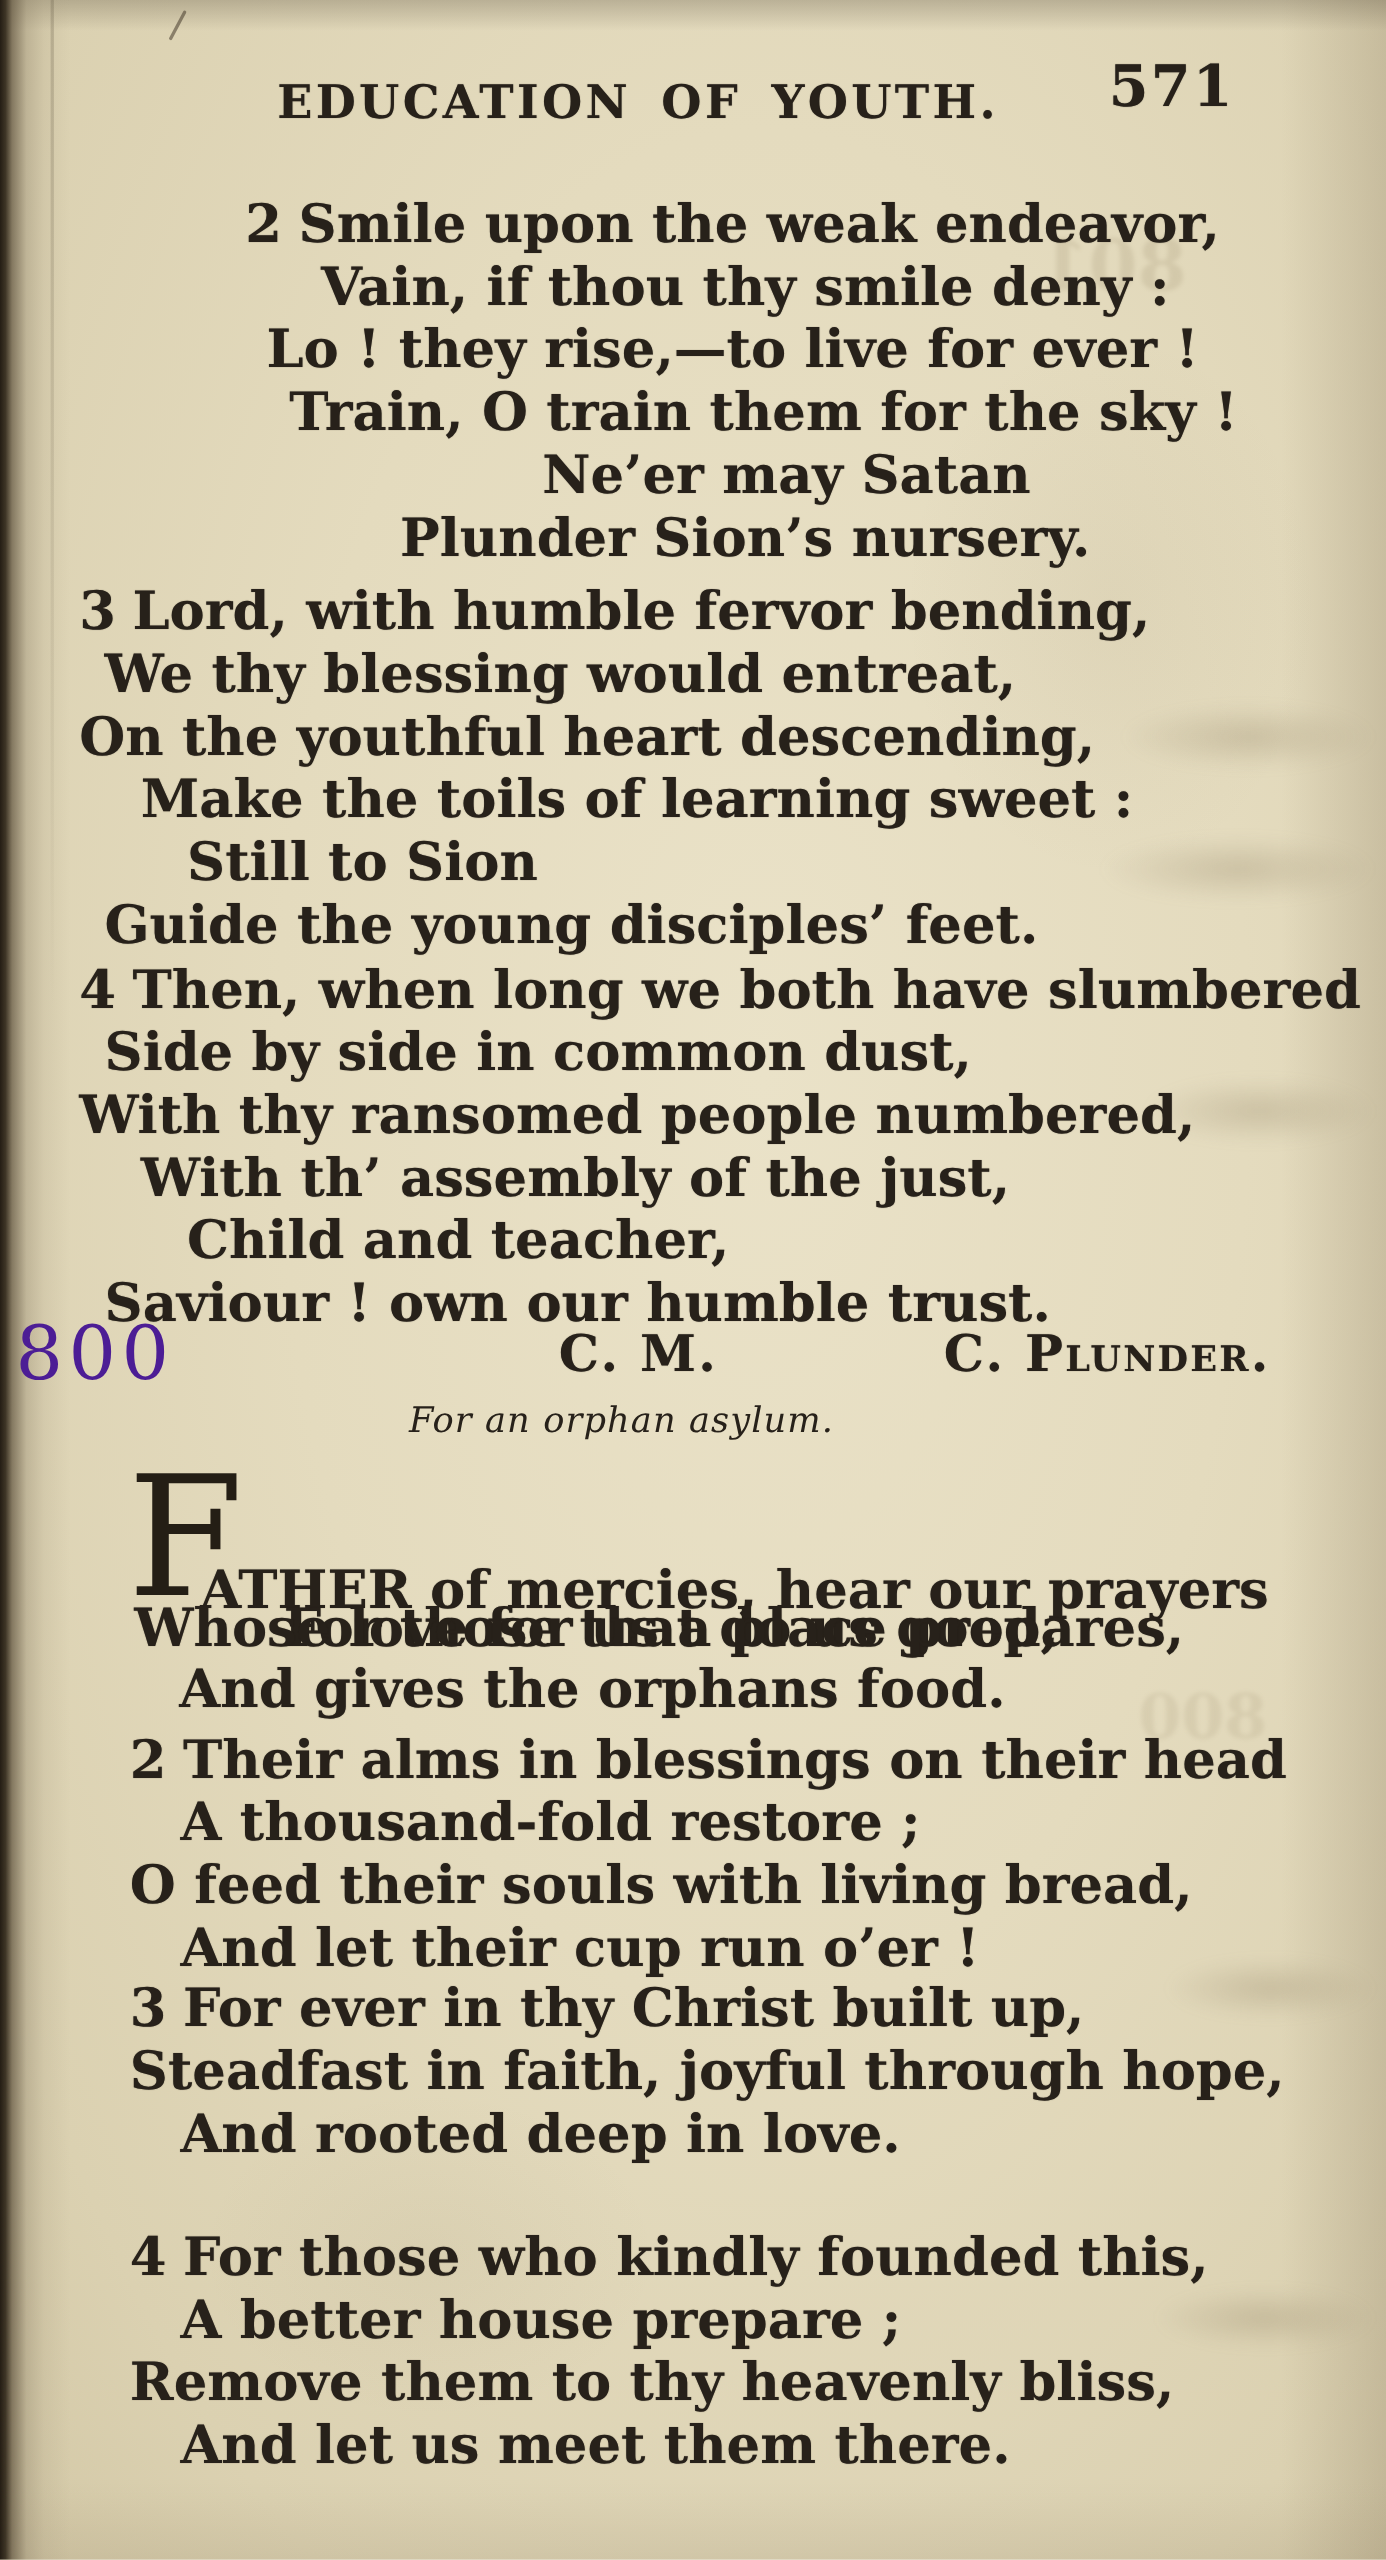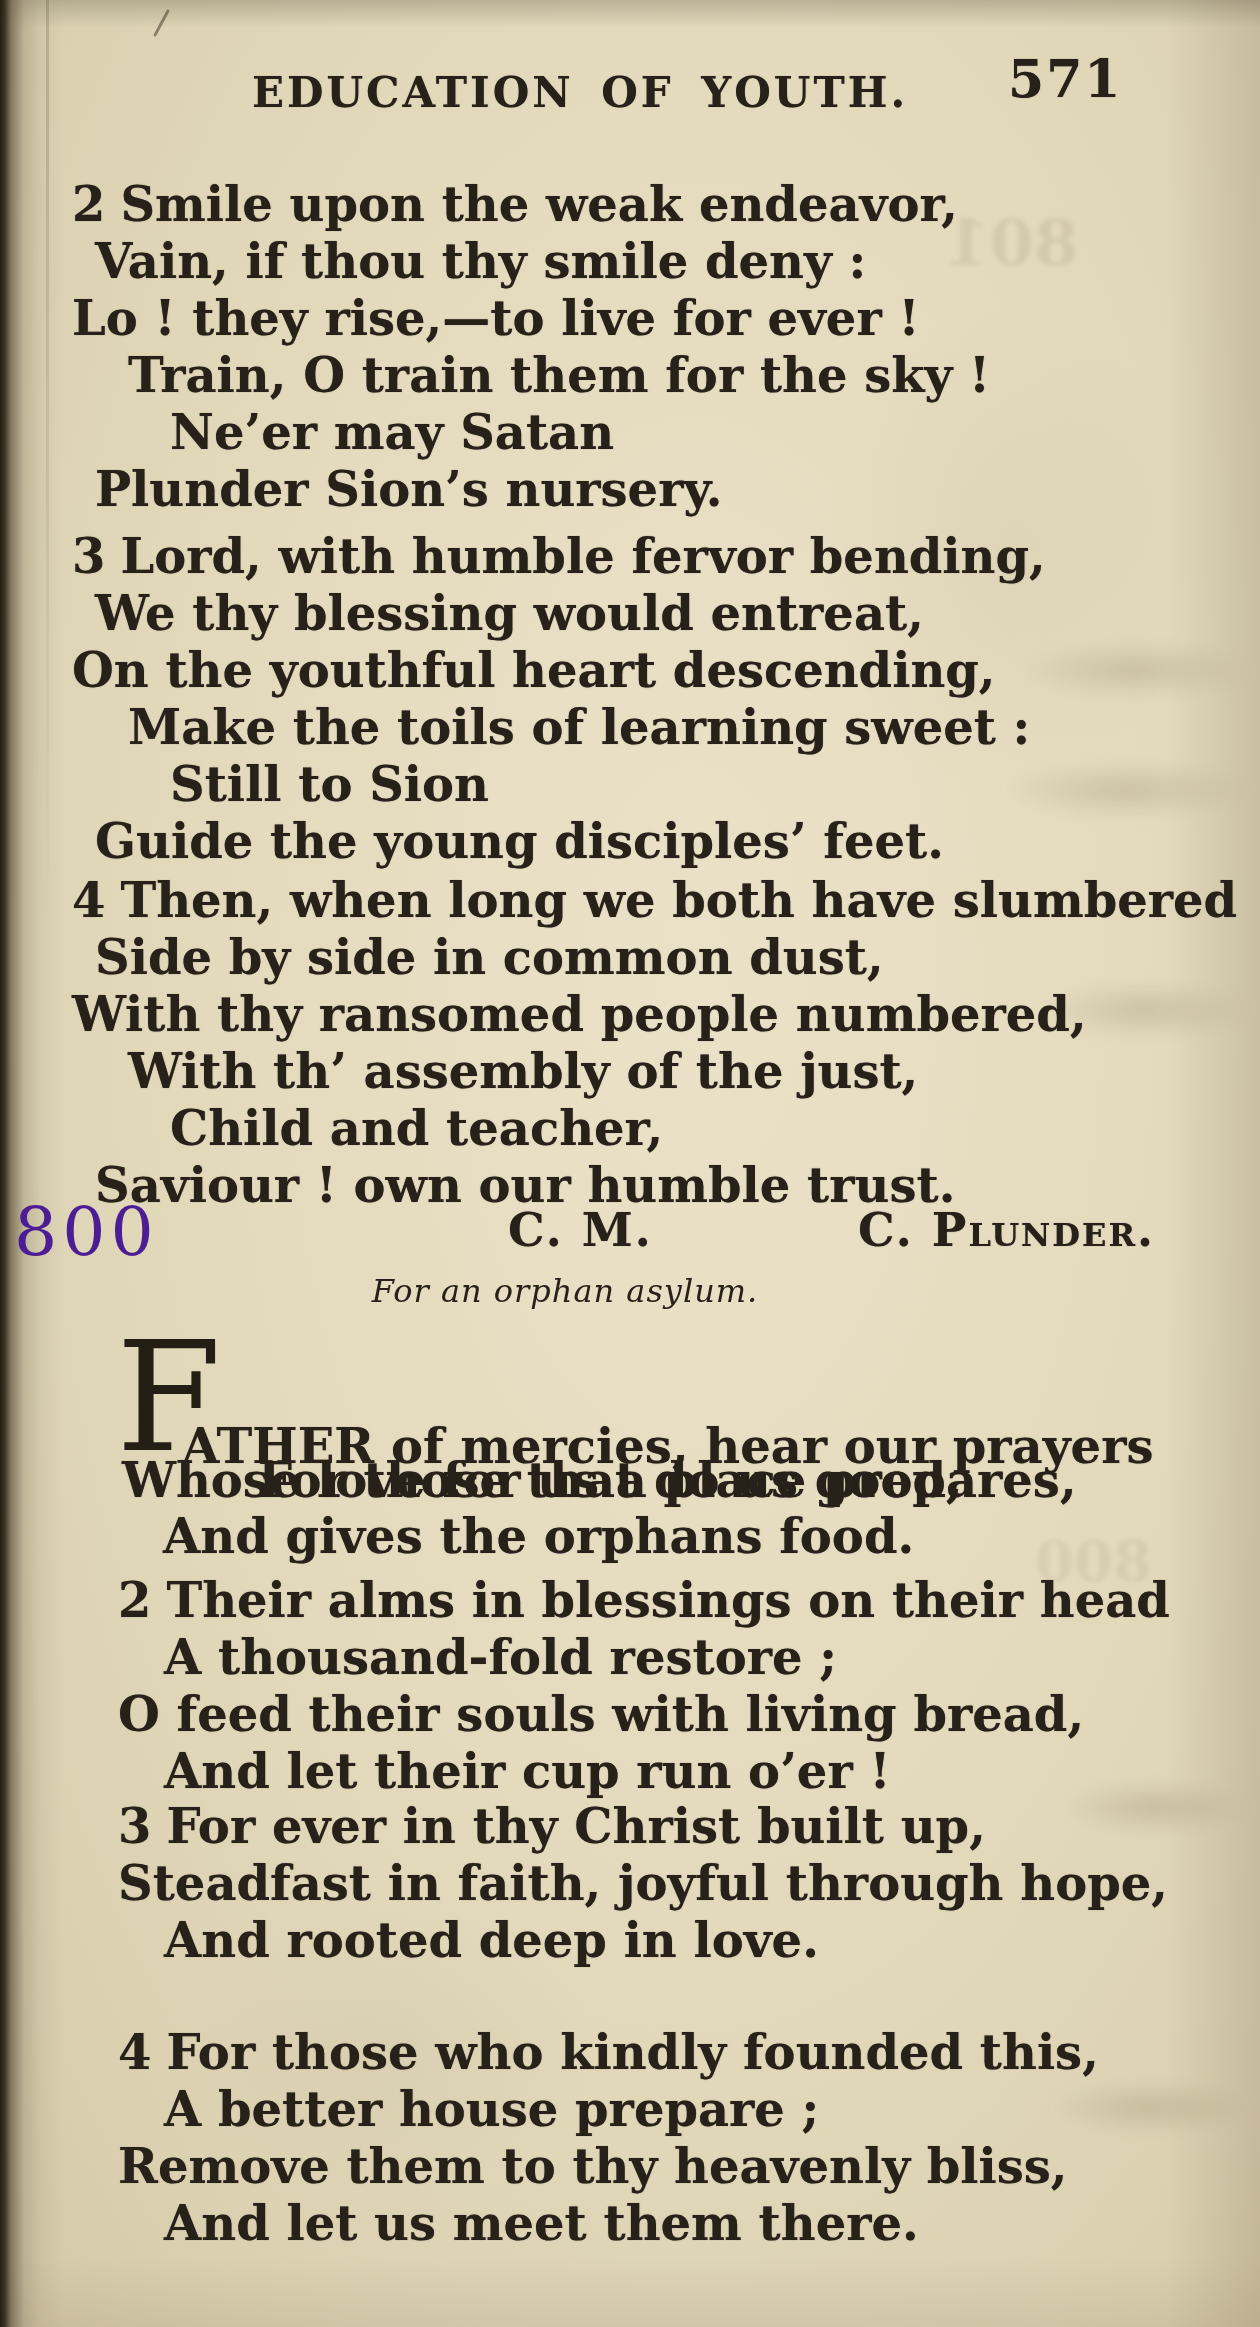--- a/index.html
+++ b/index.html
@@ -80,21 +80,21 @@
 <div class="ghost" style="left:1035px;top:1528px;font-size:56px;opacity:.11;">800</div>
 <div class="smudge" style="left:1020px;top:640px;width:230px;height:60px;"></div>
 <div class="smudge" style="left:1000px;top:760px;width:250px;height:60px;"></div>
 <div class="smudge" style="left:1040px;top:980px;width:210px;height:60px;"></div>
 <div class="smudge" style="left:1060px;top:1780px;width:190px;height:55px;"></div>
 <div class="smudge" style="left:1050px;top:2080px;width:200px;height:55px;"></div>
 
 <div class="header-title">EDUCATION OF YOUTH.</div>
 <div class="page-number">571</div>
 
-<div class="verse" style="top:176px;">
+<div class="verse" style="top:176px;text-align:center;">
   <div class="line i0"><span class="vnum">2</span><span>Smile upon the weak endeavor,</span></div>
   <div class="line i1">Vain, if thou thy smile deny :</div>
   <div class="line i0">Lo ! they rise,—to live for ever !</div>
   <div class="line i2">Train, O train them for the sky !</div>
   <div class="line i3">Ne’er may Satan</div>
   <div class="line i1">Plunder Sion’s nursery.</div>
 </div>
 
 <div class="verse" style="top:528px;">
   <div class="line i0"><span class="vnum">3</span><span>Lord, with humble fervor bending,</span></div>

